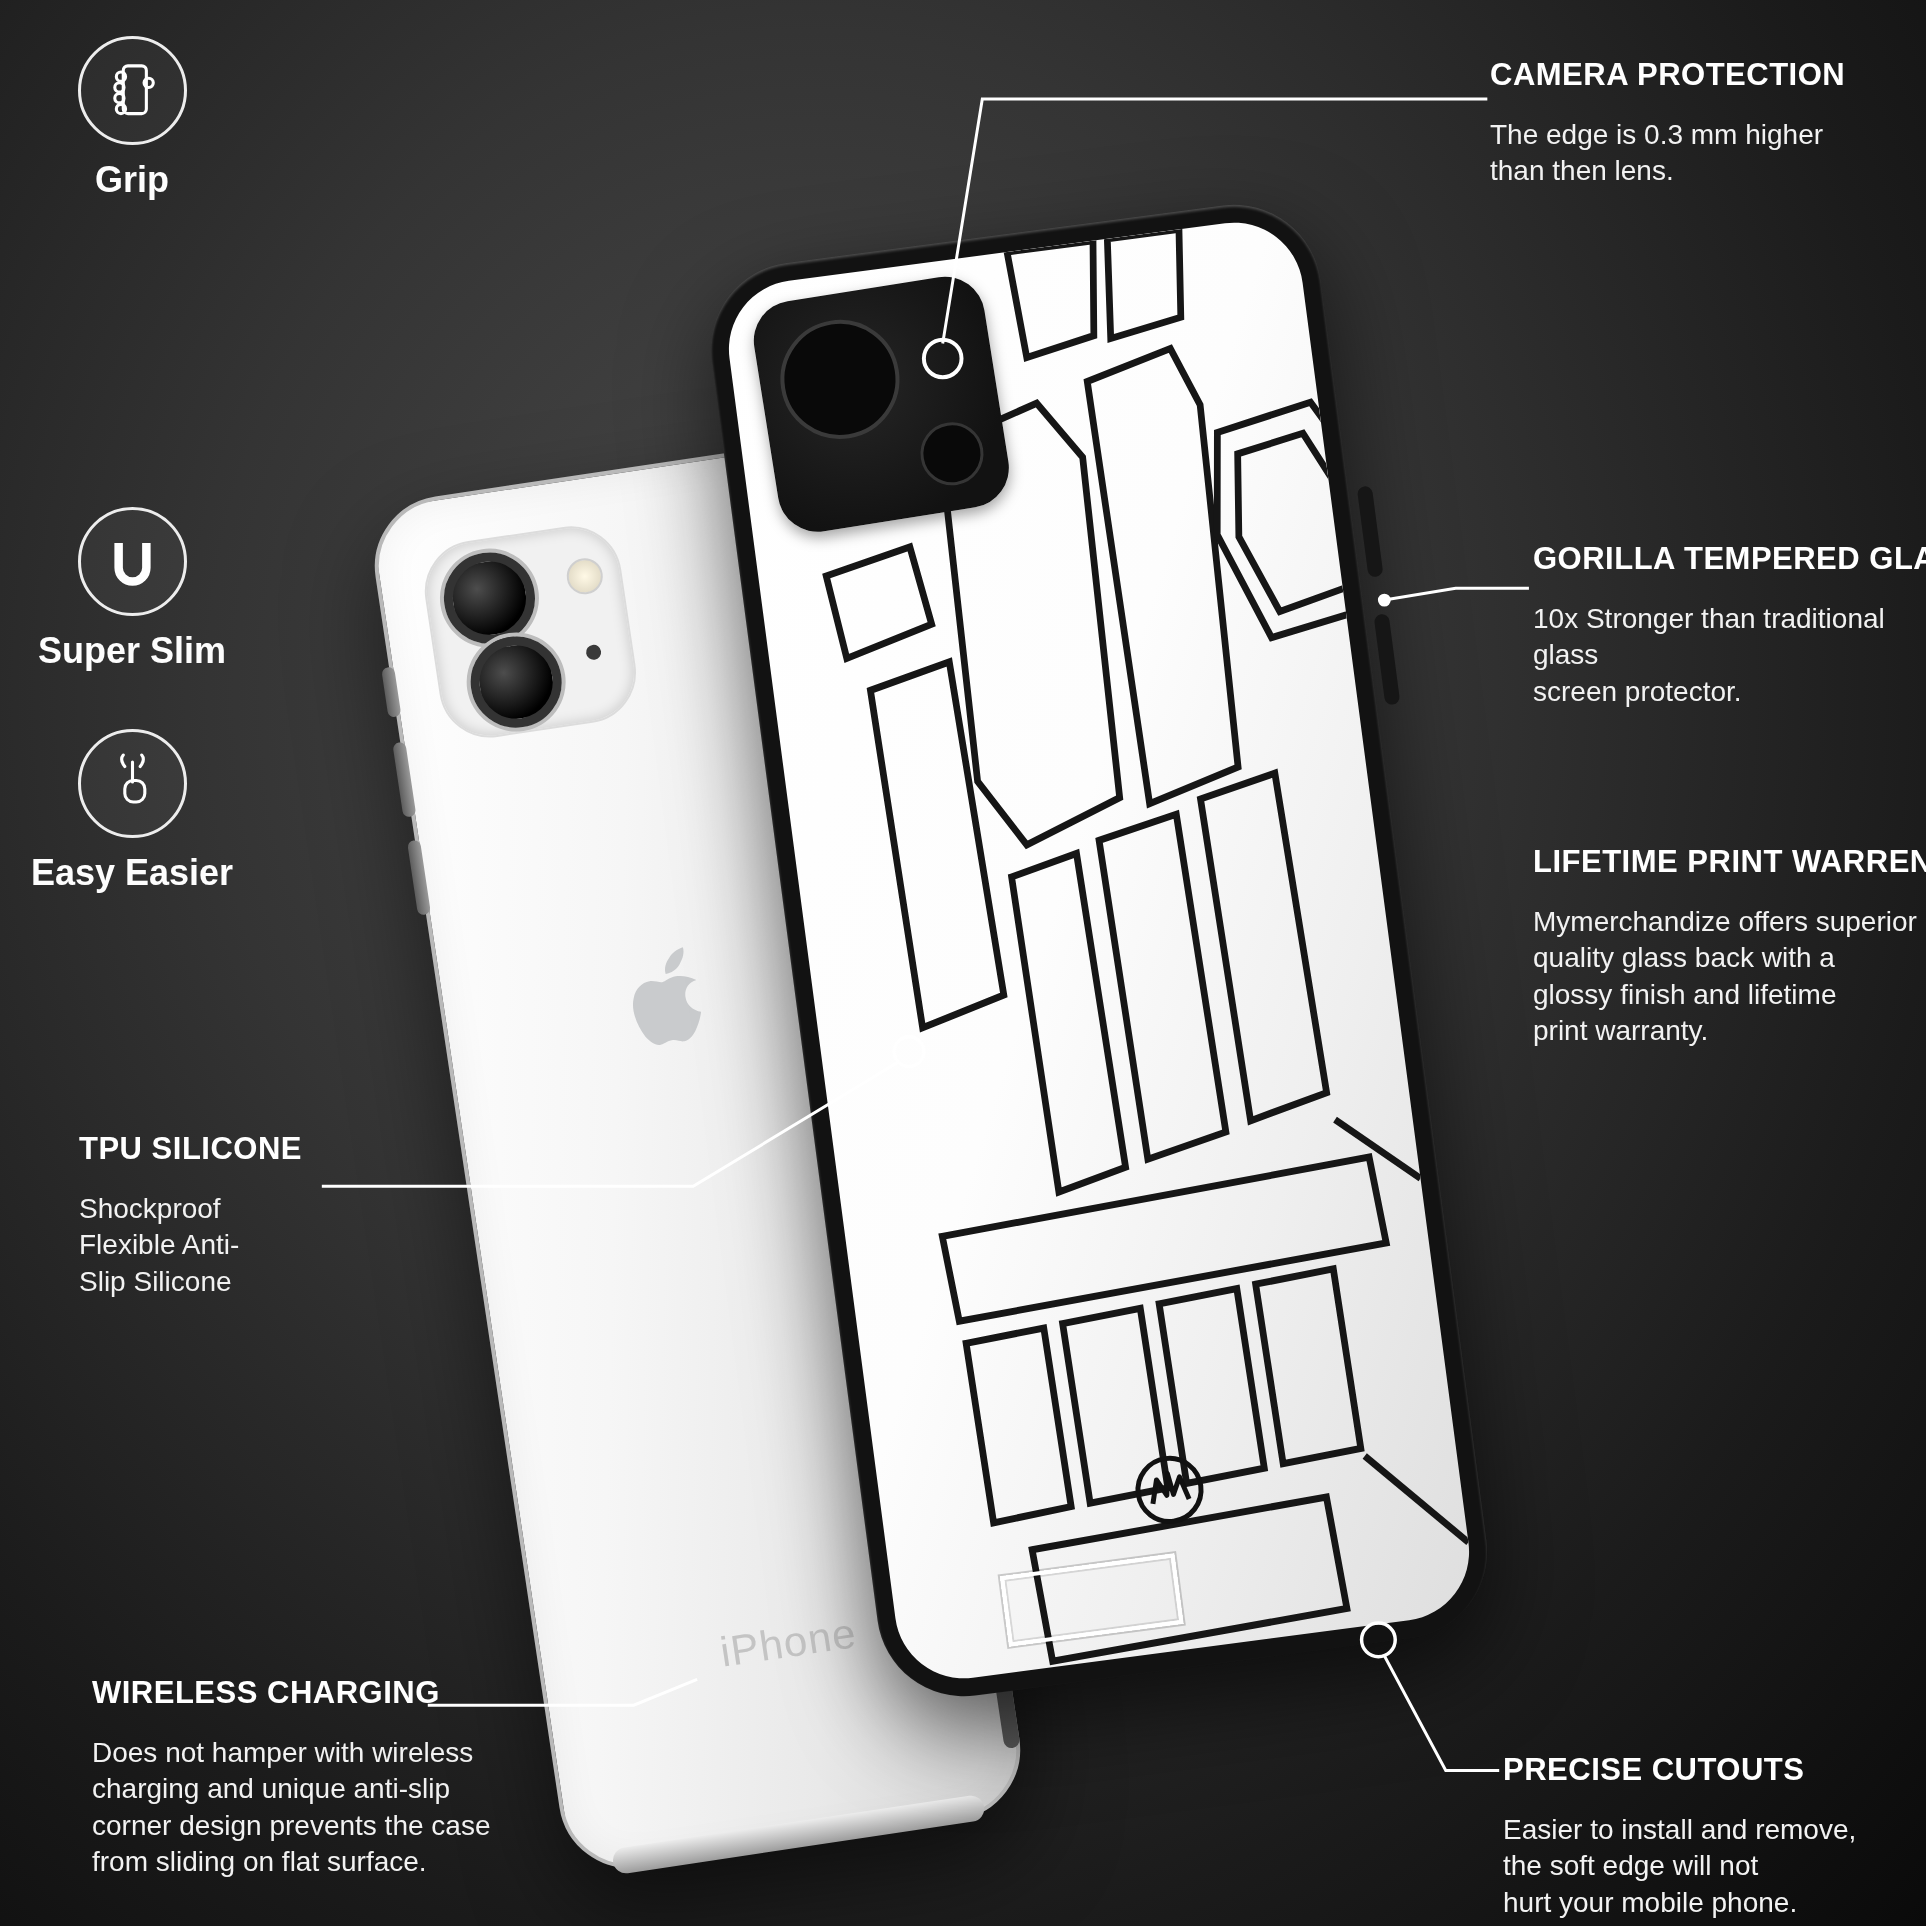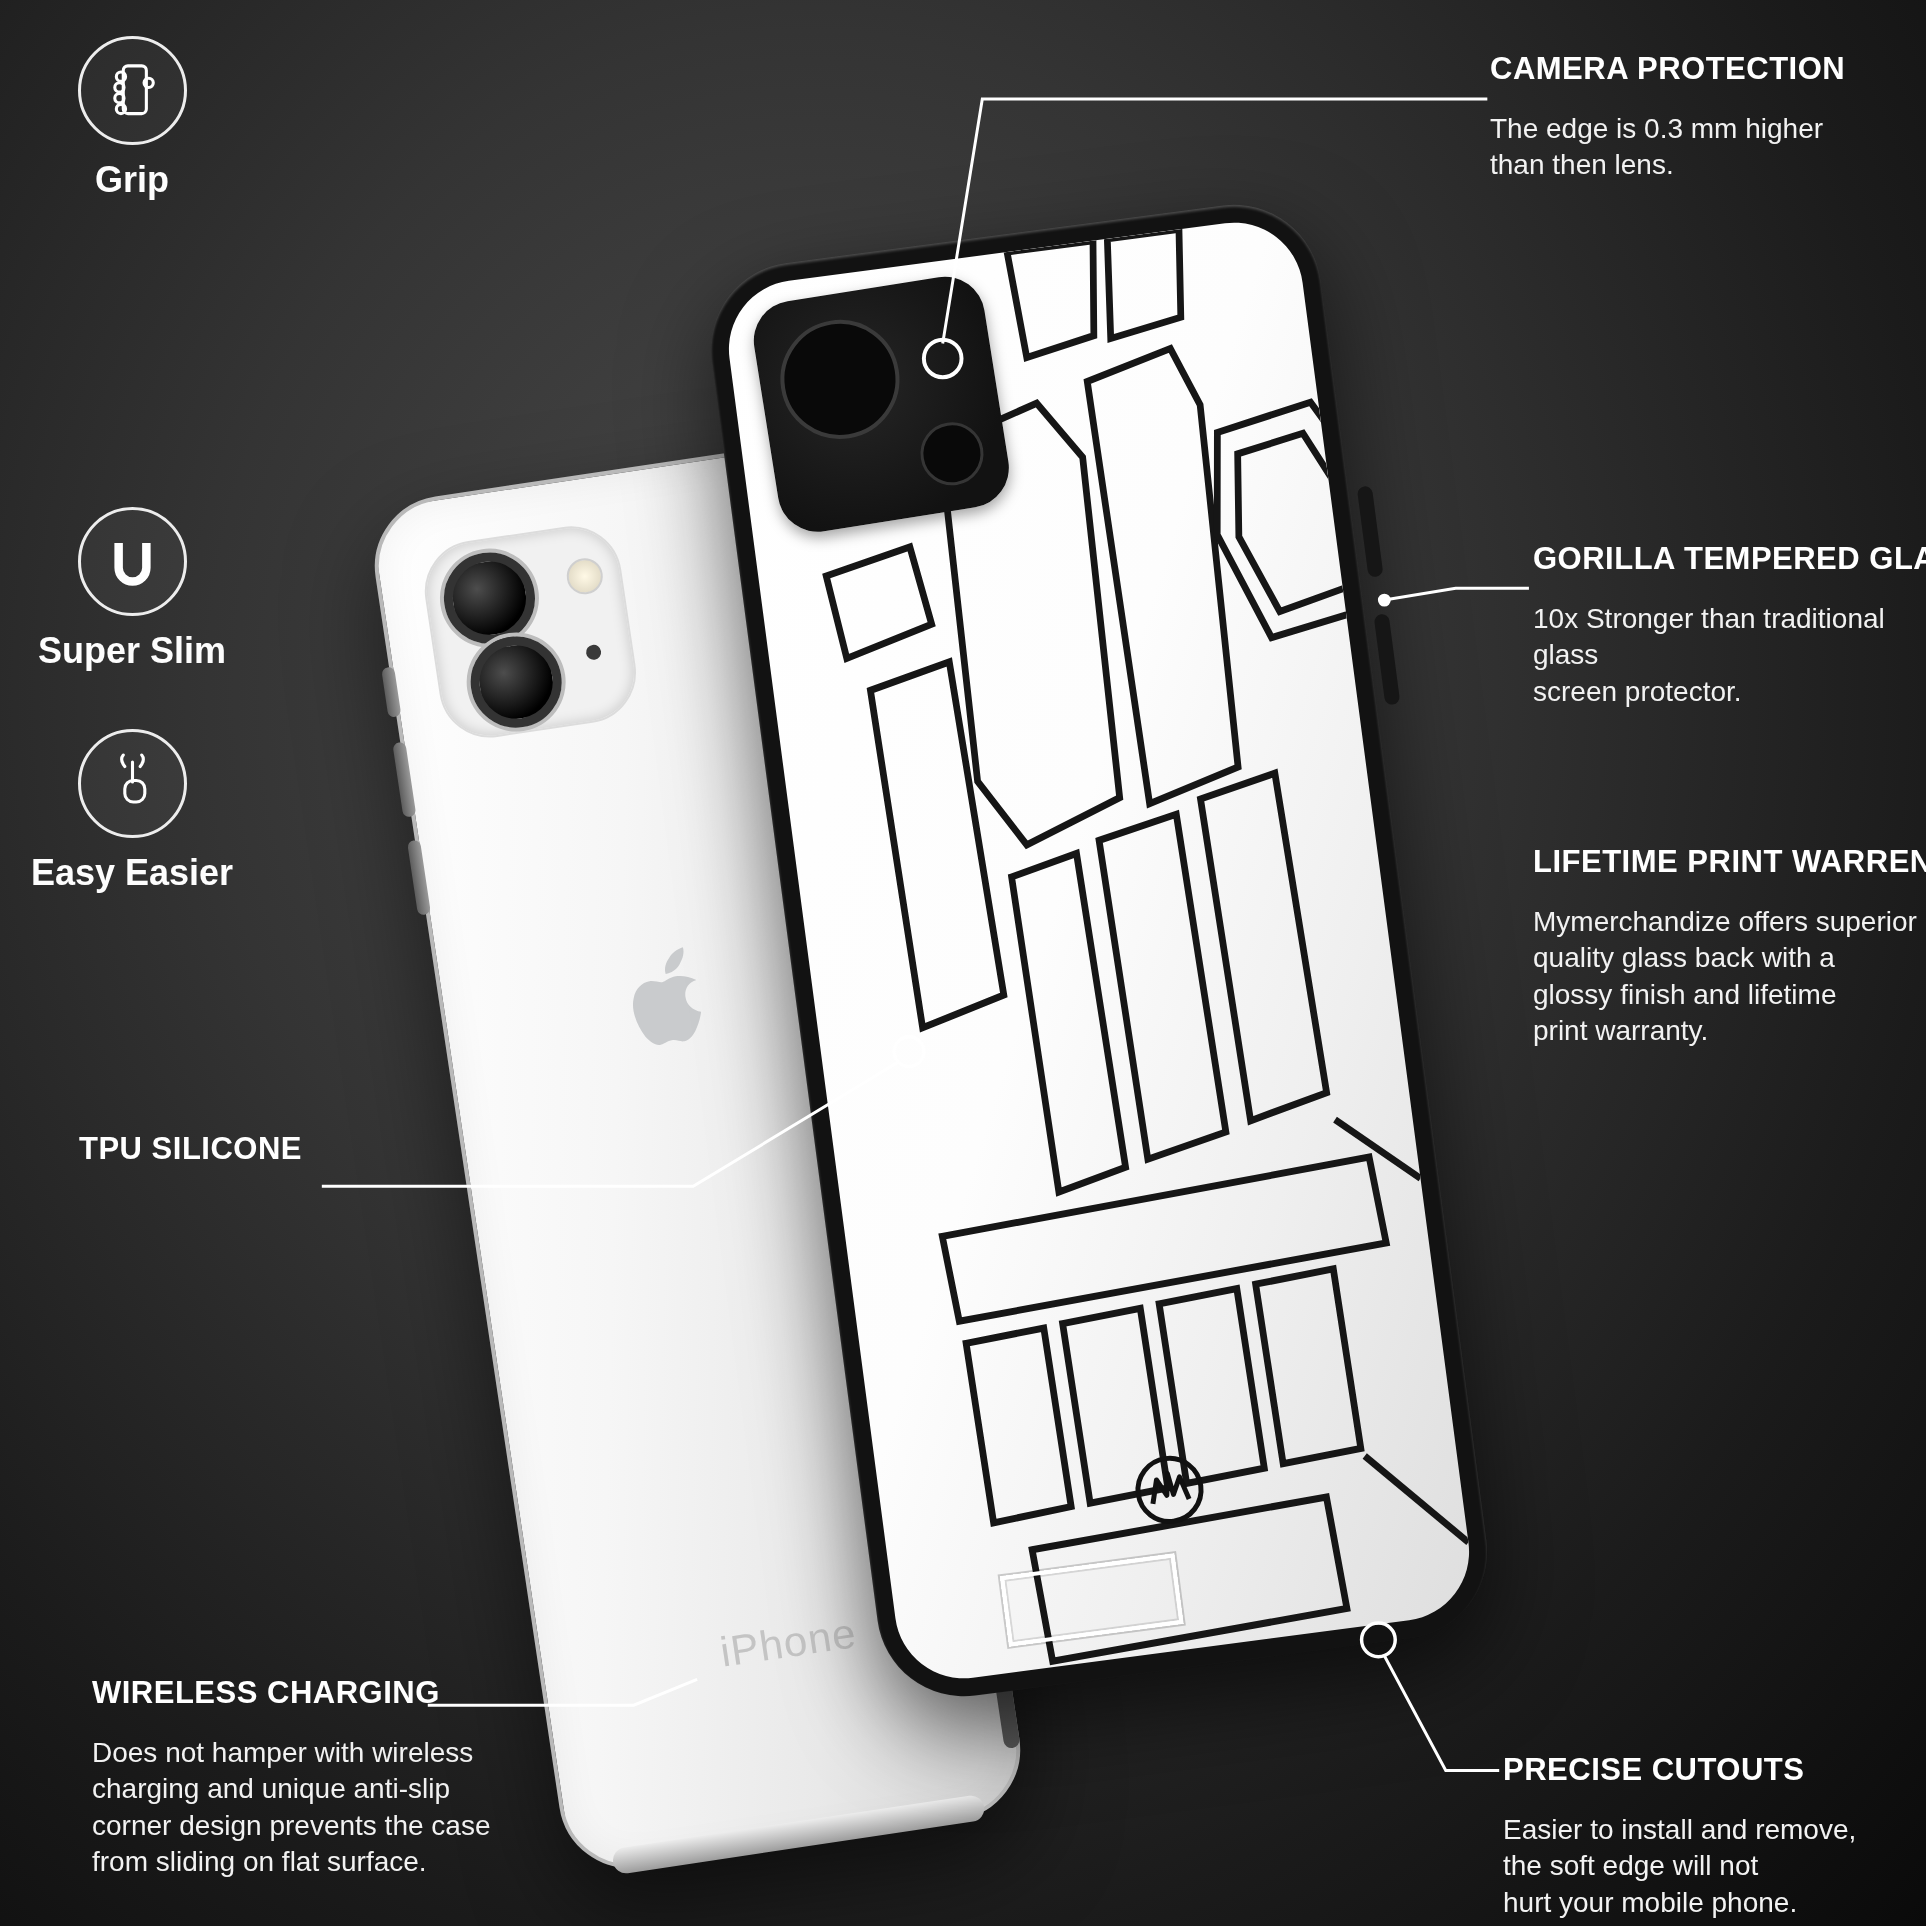--- a/index.html
+++ b/index.html
@@ -212,21 +212,21 @@
       <svg viewBox="0 0 100 100" fill="none" stroke="#fff" stroke-width="4" stroke-linecap="round">
         <path d="M50,22 L50,48"></path>
         <rect x="40" y="46" width="26" height="28" rx="11"></rect>
         <path d="M60,28 q7,-9 2,-15"></path>
         <path d="M40,28 q-7,-9 -2,-15"></path>
       </svg>
     </div>
     <div class="feature-label">Easy Easier</div>
   </div>
 
-  <div class="callout" style="left:1490px; top:51px; width:426px;">
+  <div class="callout" style="left:1490px; top:57px; width:426px;">
     <div class="c-title">CAMERA PROTECTION</div>
     <div class="c-desc">The edge is 0.3 mm higher
 than then lens.</div>
   </div>
 
   <div class="callout" style="left:1533px; top:541px; width:394px;">
     <div class="c-title">GORILLA TEMPERED GLASS</div>
     <div class="c-desc">10x Stronger than traditional glass
 screen protector.</div>
   </div>
@@ -234,20 +234,23 @@
   <div class="callout" style="left:1533px; top:844px; width:394px;">
     <div class="c-title">LIFETIME PRINT WARRENTY</div>
     <div class="c-desc">Mymerchandize offers superior
 quality glass back with a
 glossy finish and lifetime
 print warranty.</div>
   </div>
 
   <div class="callout" style="left:79px; top:1131px; width:317px;">
     <div class="c-title">TPU SILICONE</div>
+    <div class="c-desc">Shockproof
+Flexible Anti-
+Slip Silicone</div>
   </div>
 
   <div class="callout" style="left:92px; top:1675px; width:436px;">
     <div class="c-title">WIRELESS CHARGING</div>
     <div class="c-desc">Does not hamper with wireless
 charging and unique anti-slip
 corner design prevents the case
 from sliding on flat surface.</div>
   </div>
 

